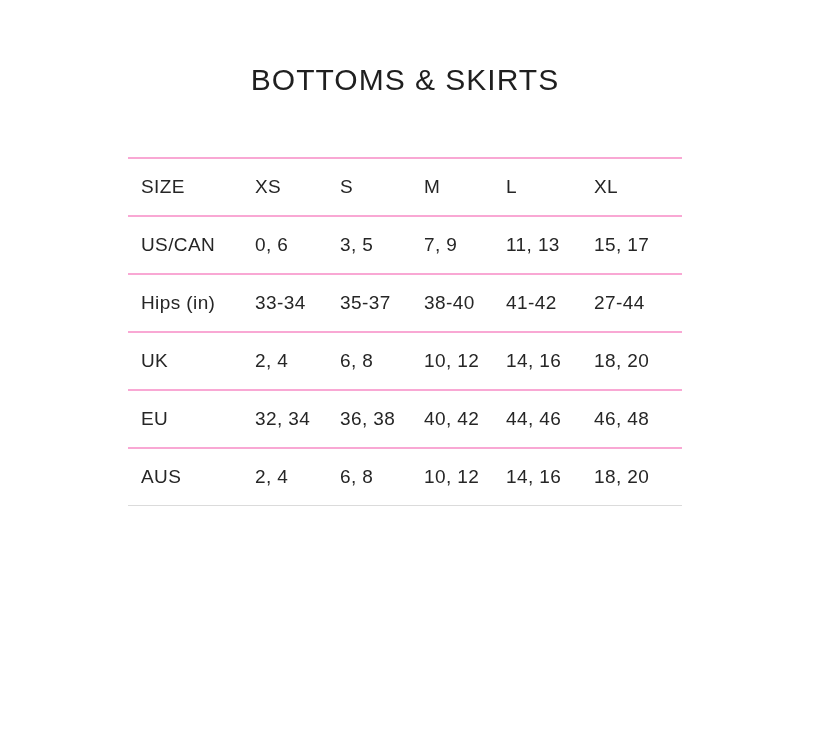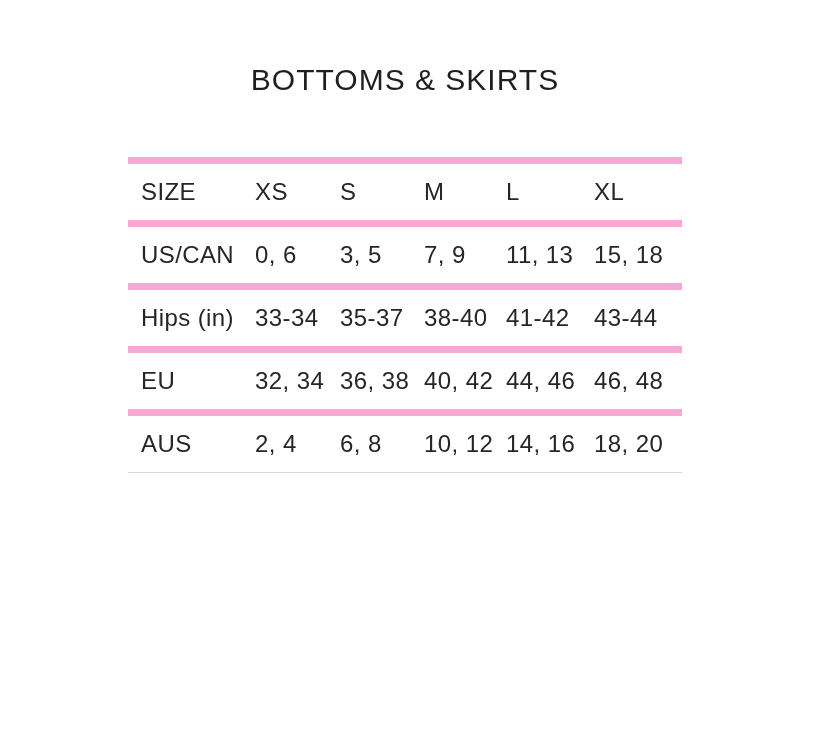--- a/index.html
+++ b/index.html
@@ -32,24 +32,24 @@
     line-height: 36px;
   }
   table.size-table {
     margin-top: 59px;
     width: 554px;
     border-collapse: collapse;
     table-layout: fixed;
   }
   table.size-table td, table.size-table th {
     height: 56px;
-    border-top: 7px solid #f9a8d4;
+    border-top: 2px solid #f9a8d4;
     vertical-align: middle;
     text-align: left;
-    font-size: 24px;
+    font-size: 19px;
     font-weight: 400;
     color: #262626;
     letter-spacing: 0.4px;
     padding: 0;
     white-space: nowrap;
     overflow: hidden;
   }
   table.size-table tr:last-child td {
     border-bottom: 1px solid #dbdbdb;
   }
@@ -90,29 +90,37 @@
           <th>XL</th>
         </tr>
       </thead>
       <tbody>
         <tr>
           <td class="label-col">US/CAN</td>
           <td>0, 6</td>
           <td>3, 5</td>
           <td>7, 9</td>
           <td>11, 13</td>
-          <td>15, 18</td>
+          <td>15, 17</td>
         </tr>
         <tr>
           <td class="label-col">Hips (in)</td>
           <td>33-34</td>
           <td>35-37</td>
           <td>38-40</td>
           <td>41-42</td>
-          <td>43-44</td>
+          <td>27-44</td>
+        </tr>
+        <tr>
+          <td class="label-col">UK</td>
+          <td>2, 4</td>
+          <td>6, 8</td>
+          <td>10, 12</td>
+          <td>14, 16</td>
+          <td>18, 20</td>
         </tr>
         <tr>
           <td class="label-col">EU</td>
           <td>32, 34</td>
           <td>36, 38</td>
           <td>40, 42</td>
           <td>44, 46</td>
           <td>46, 48</td>
         </tr>
         <tr>

